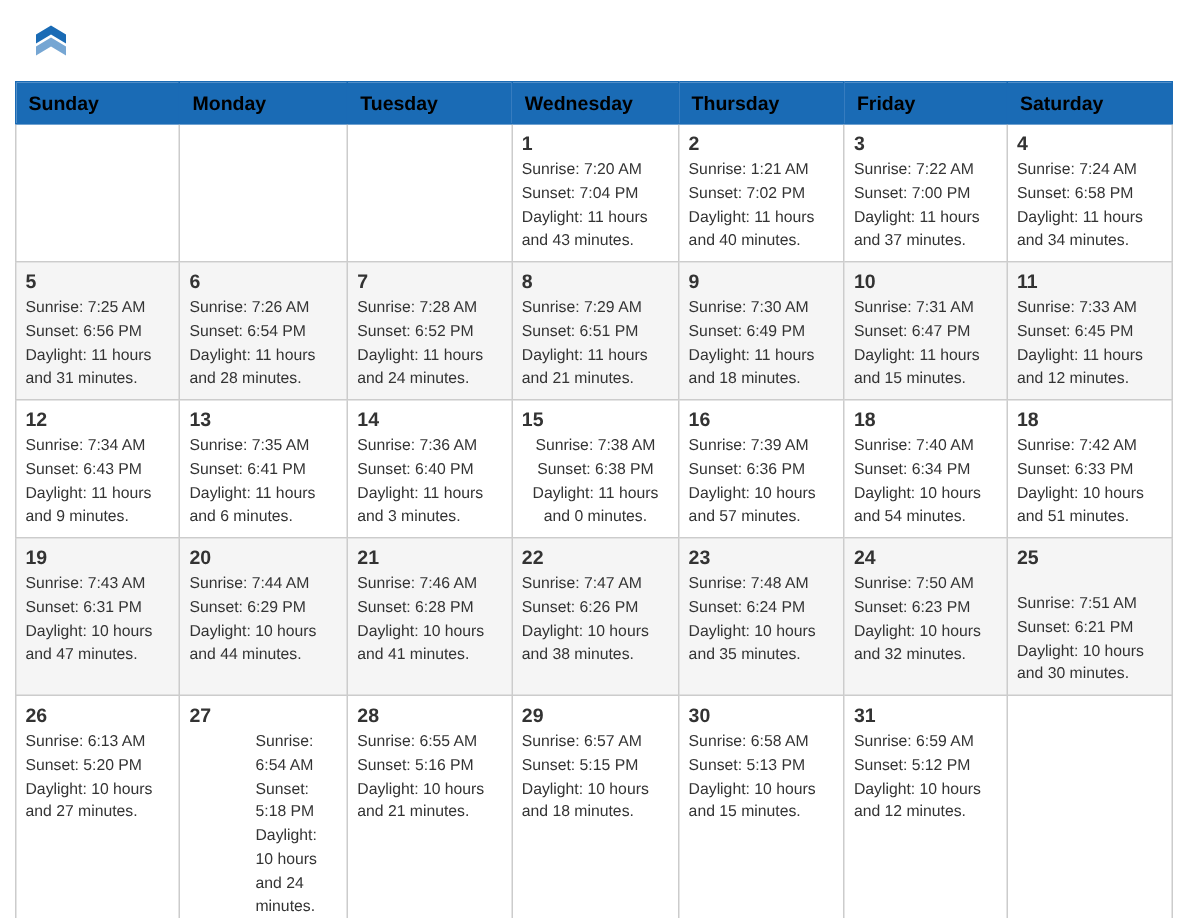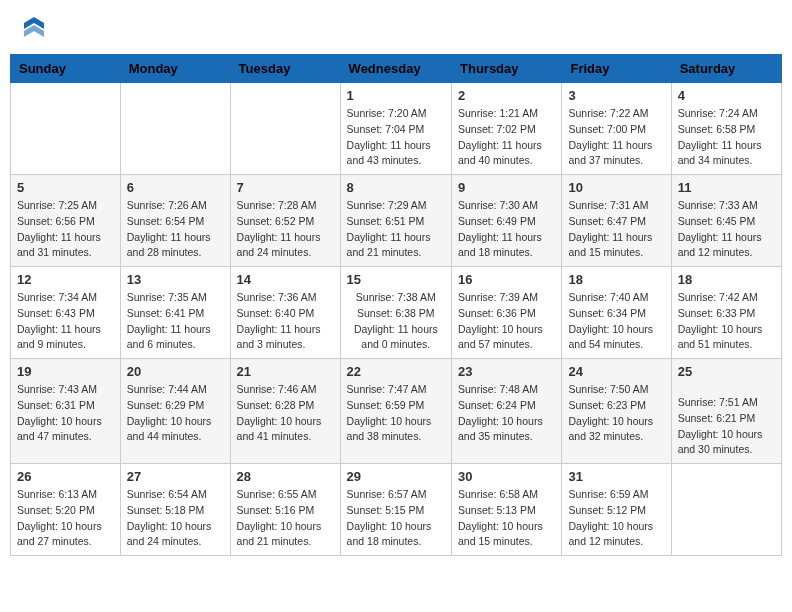--- a/index.html
+++ b/index.html
@@ -277,21 +277,21 @@
         <td>
           <span class="day-number">21</span>
           <div class="day-info" style="white-space: pre-line;">Sunrise: 7:46 AM
 Sunset: 6:28 PM
 Daylight: 10 hours
 and 41 minutes.</div>
         </td>
         <td>
           <span class="day-number">22</span>
           <div class="day-info" style="white-space: pre-line;">Sunrise: 7:47 AM
-Sunset: 6:59 PM
+Sunset: 6:26 PM
 Daylight: 10 hours
 and 38 minutes.</div>
         </td>
         <td>
           <span class="day-number">23</span>
           <div class="day-info" style="white-space: pre-line;">Sunrise: 7:48 AM
 Sunset: 6:24 PM
 Daylight: 10 hours
 and 35 minutes.</div>
         </td>
@@ -313,21 +313,21 @@
       <tr>
         <td>
           <span class="day-number">26</span>
           <div class="day-info" style="white-space: pre-line;">Sunrise: 6:13 AM
 Sunset: 5:20 PM
 Daylight: 10 hours
 and 27 minutes.</div>
         </td>
         <td>
           <span class="day-number">27</span>
-          <div class="day-info" style="white-space: pre-line;">Sunrise: 6:54 AM
+          <div class="day-info" style="white-space: pre-line; margin-left: 44px;">Sunrise: 6:54 AM
 Sunset: 5:18 PM
 Daylight: 10 hours
 and 24 minutes.</div>
         </td>
         <td>
           <span class="day-number">28</span>
           <div class="day-info" style="white-space: pre-line;">Sunrise: 6:55 AM
 Sunset: 5:16 PM
 Daylight: 10 hours
 and 21 minutes.</div>

